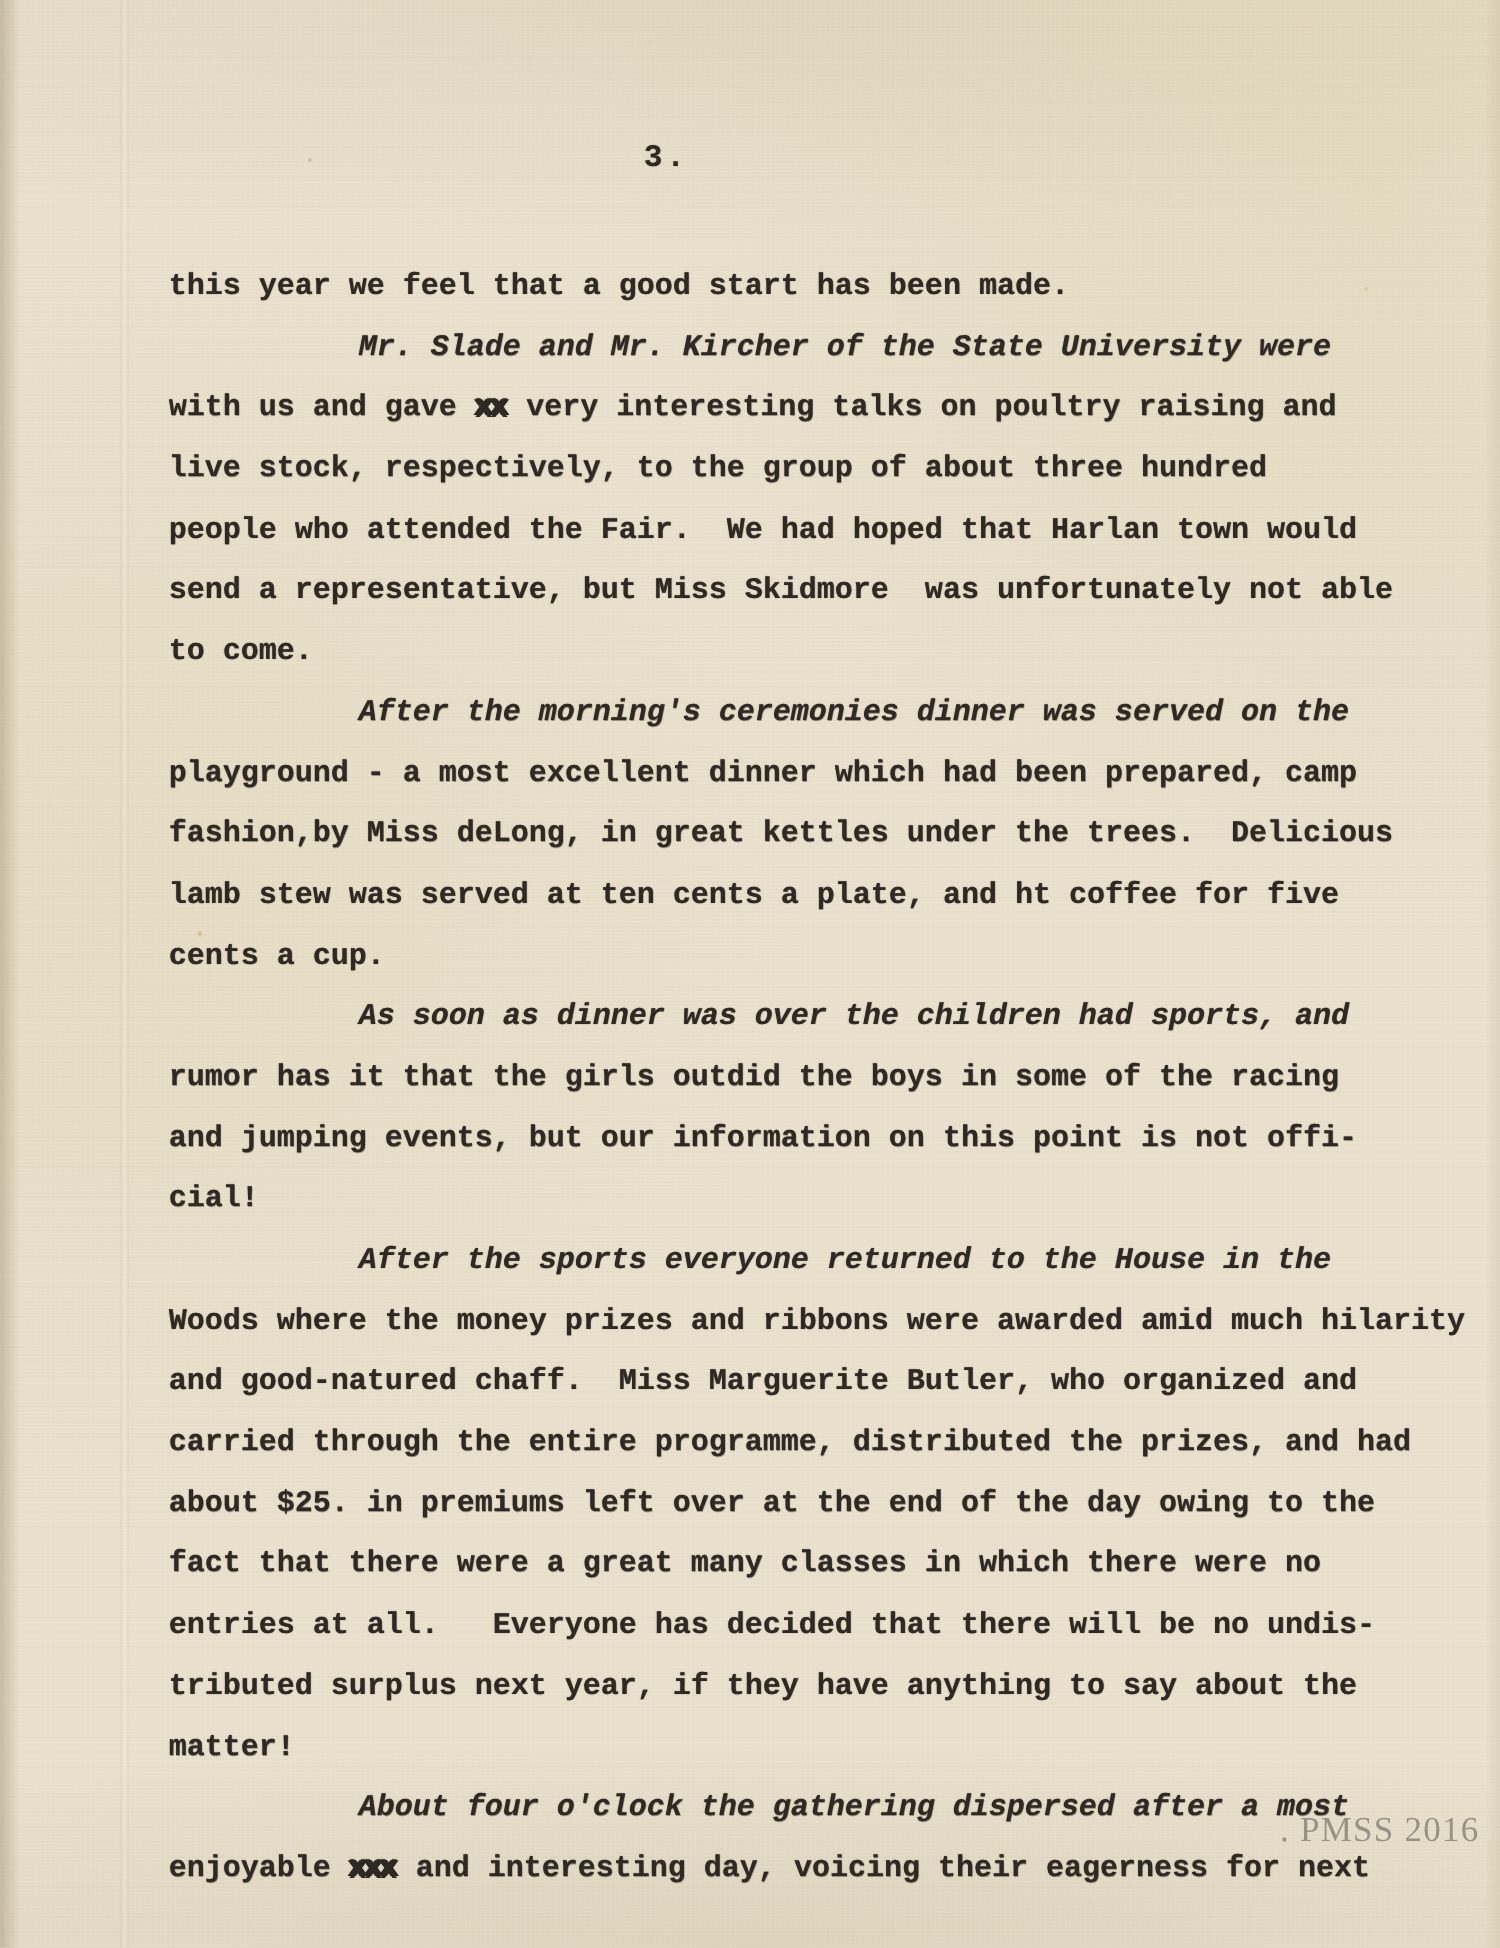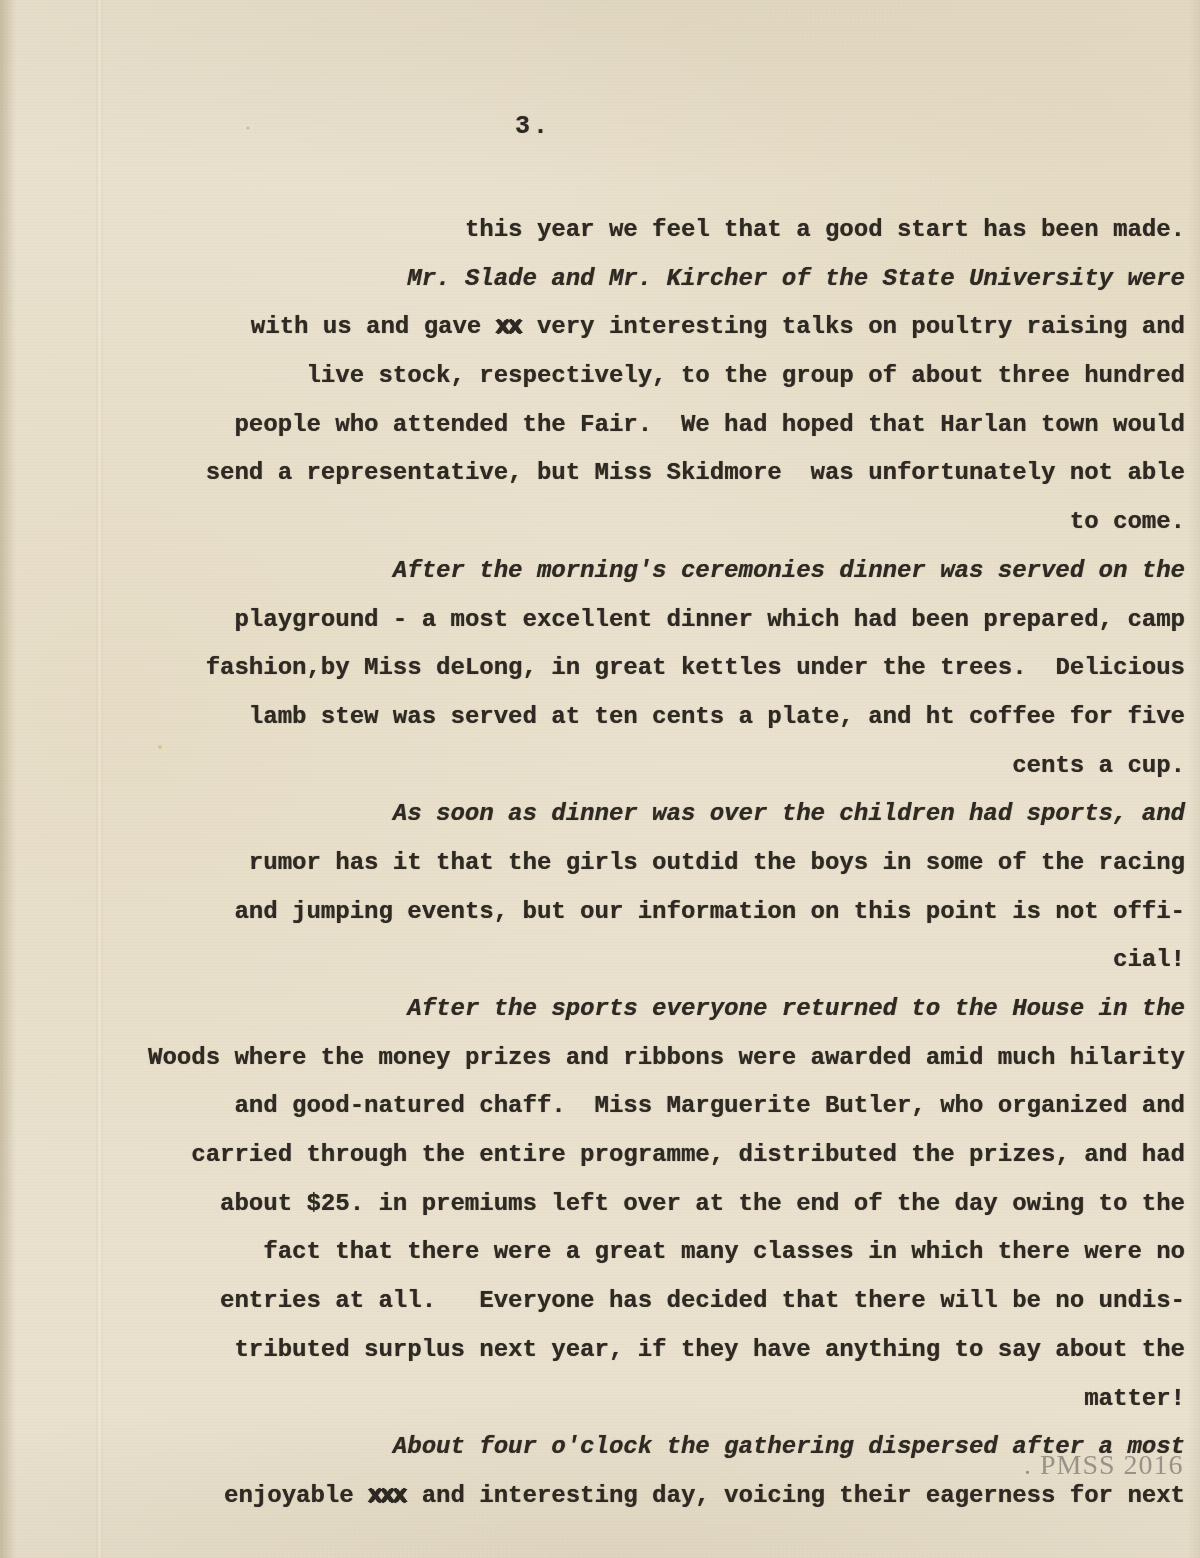--- a/index.html
+++ b/index.html
@@ -44,24 +44,24 @@
     font-size:25px;font-weight:bold;color:var(--ink);
     letter-spacing:3px;
     text-shadow:0 0 1px rgba(40,33,25,.55);
   }
   .typed-lines{
     position:absolute;left:135px;top:206px;width:1050px;
     font-size:24px;font-weight:bold;line-height:48.7px;
     color:var(--ink);white-space:pre;
     text-shadow:0 0 1px rgba(40,33,25,.50), 0.4px 0.4px 0 rgba(40,33,25,.35);
   }
-  .line{height:48.7px;text-align:right;}
+  .line{height:48.7px;}
   .line.indent{padding-left:152px;font-style:italic;}
   .blot{
-    font-weight:400;letter-spacing:-2px;padding-right:2px;
+    font-weight:700;letter-spacing:-2px;padding-right:2px;
     text-shadow:
       0 0 2px var(--ink),
       1.6px 0 0 var(--ink),
       -1.6px 0 0 var(--ink),
       0 1.2px 0 var(--ink),
       0 -1px 0 var(--ink);
   }
   .watermark{
     position:absolute;left:1024px;top:1449px;
     font-family:"Liberation Serif", serif;

